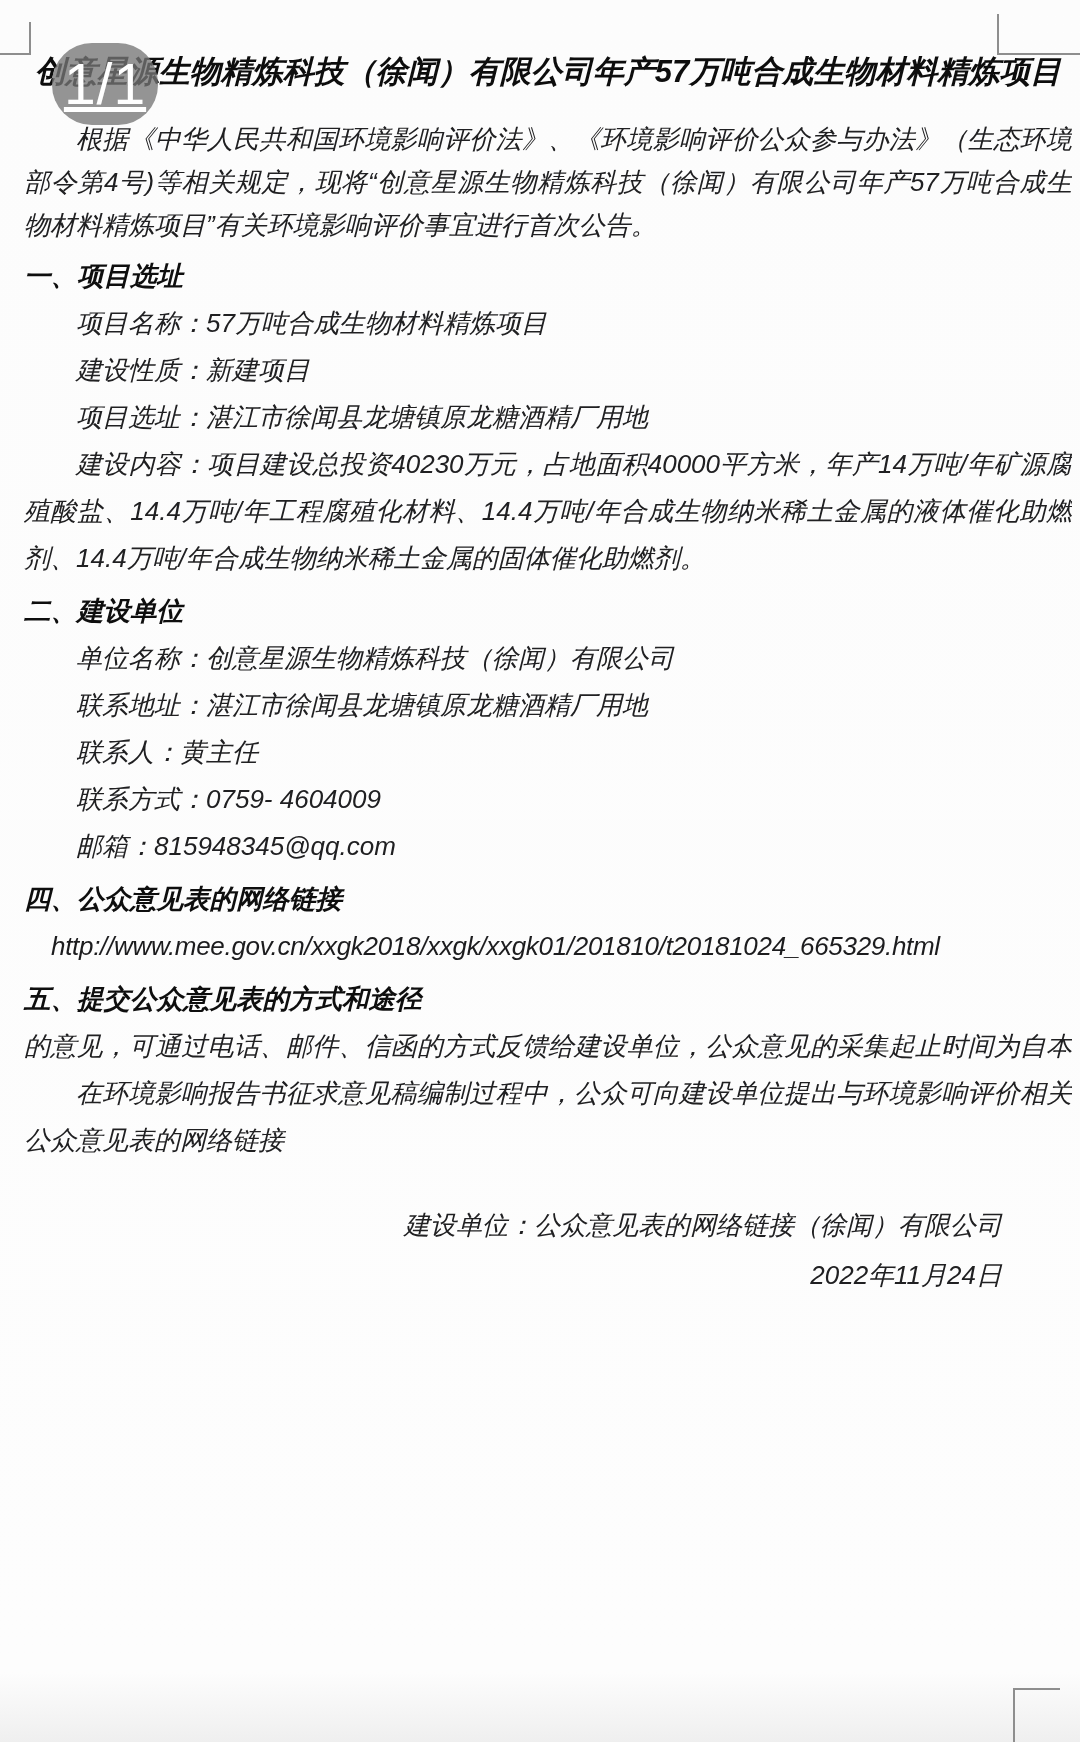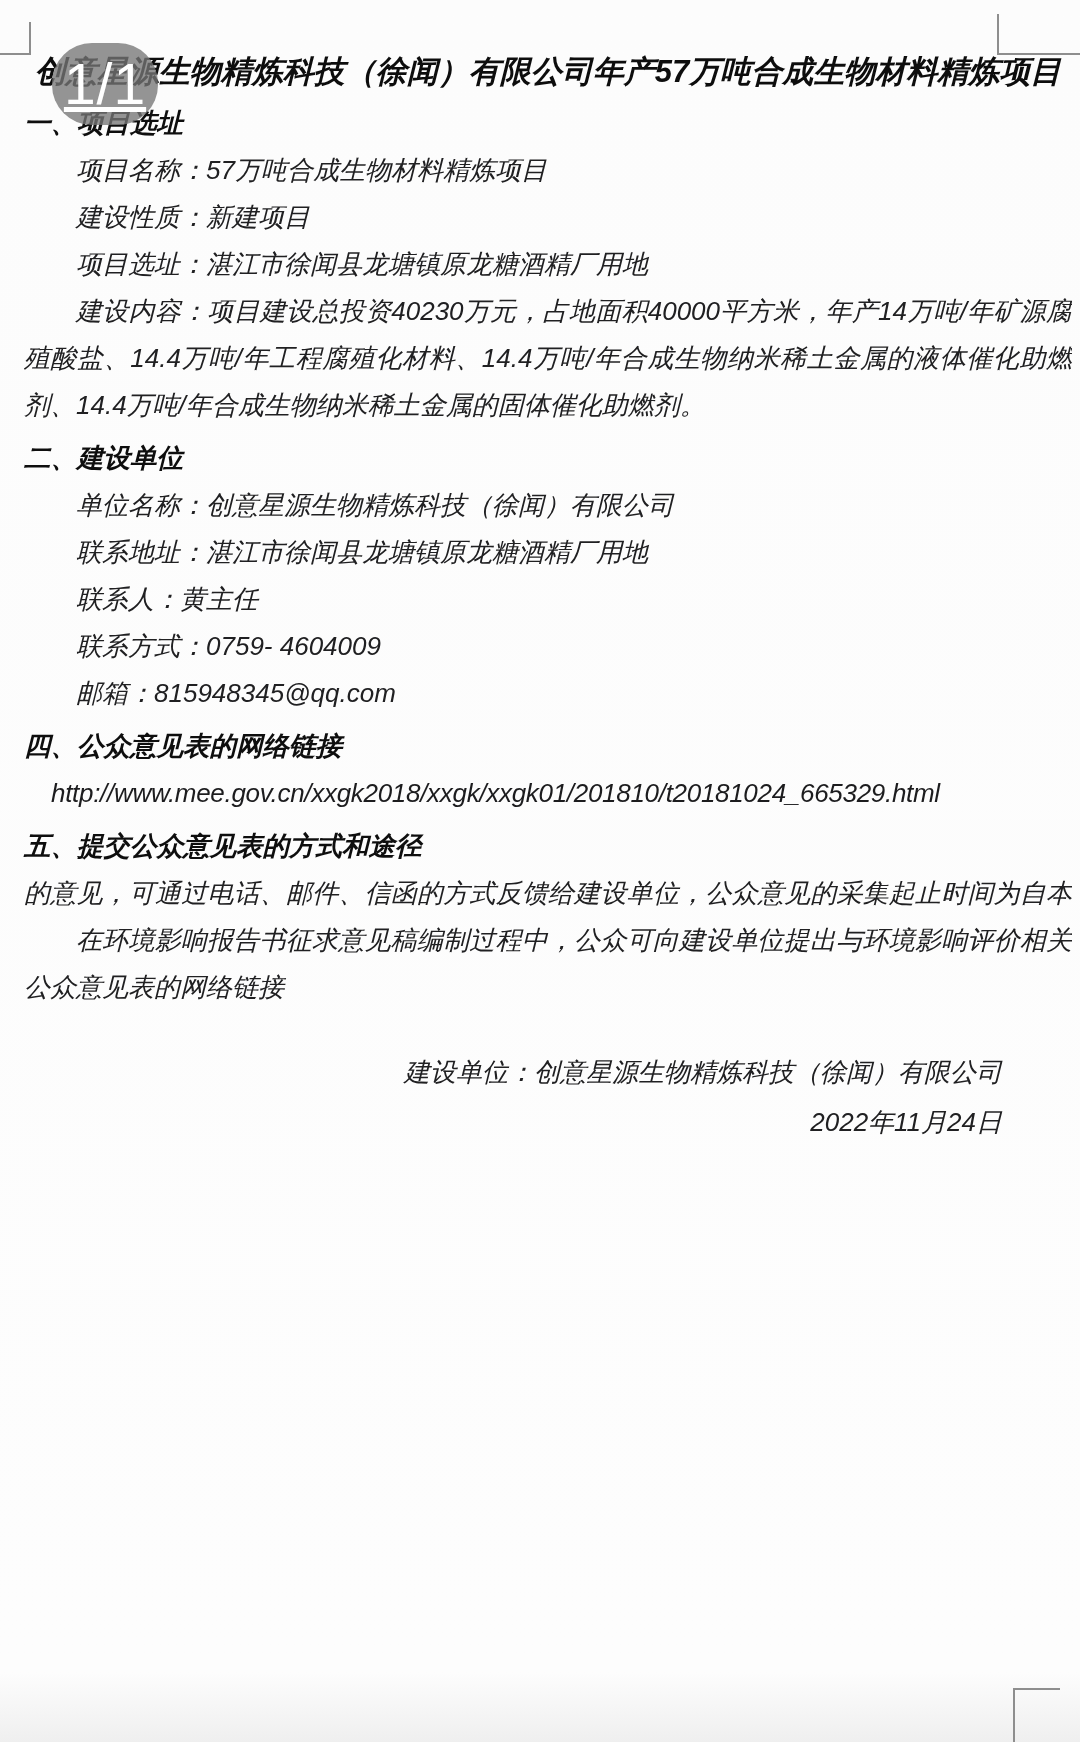--- a/index.html
+++ b/index.html
@@ -66,20 +66,25 @@
 </head>
 <body>
 
 <div class="scratch scratch-1"></div>
 <div class="scratch scratch-2"></div>
 
 <div class="doc">
 
   <div class="title-line">创意星源生物精炼科技（徐闻）有限公司年产57万吨合成生物材料精炼项目</div>
 
+  <div class="intro">
+    <div class="bline just ind">根据《中华人民共和国环境影响评价法》、《环境影响评价公众参与办法》（生态环境</div>
+    <div class="bline just">部令第4号)等相关规定，现将“创意星源生物精炼科技（徐闻）有限公司年产57万吨合成生</div>
+    <div class="bline">物材料精炼项目”有关环境影响评价事宜进行首次公告。</div>
+  </div>
 
   <div>
     <div class="heading">一、项目选址</div>
     <div class="bline pitch item">项目名称：57万吨合成生物材料精炼项目</div>
     <div class="bline pitch item">建设性质：新建项目</div>
     <div class="bline pitch item">项目选址：湛江市徐闻县龙塘镇原龙糖酒精厂用地</div>
     <div class="bline pitch just ind">建设内容：项目建设总投资40230万元，占地面积40000平方米，年产14万吨/年矿源腐</div>
     <div class="bline pitch just">殖酸盐、14.4万吨/年工程腐殖化材料、14.4万吨/年合成生物纳米稀土金属的液体催化助燃</div>
     <div class="bline pitch">剂、14.4万吨/年合成生物纳米稀土金属的固体催化助燃剂。</div>
   </div>
@@ -100,21 +105,21 @@
   </div>
 
   <div>
     <div class="heading">五、提交公众意见表的方式和途径</div>
     <div class="bline pitch just">的意见，可通过电话、邮件、信函的方式反馈给建设单位，公众意见的采集起止时间为自本</div>
     <div class="bline pitch just ind">在环境影响报告书征求意见稿编制过程中，公众可向建设单位提出与环境影响评价相关</div>
     <div class="bline pitch">公众意见表的网络链接</div>
   </div>
 
   <div class="signature">
-    <div>建设单位：创意星源生物精炼科技（徐闻）有限公司</div>
+    <div>建设单位：公众意见表的网络链接（徐闻）有限公司</div>
     <div>2022年11月24日</div>
   </div>
 
 </div>
 
 <div class="badge">1/1</div>
 
 <div class="mark mark-tl"></div>
 <div class="mark mark-tr"></div>
 <div class="mark mark-br"></div>

